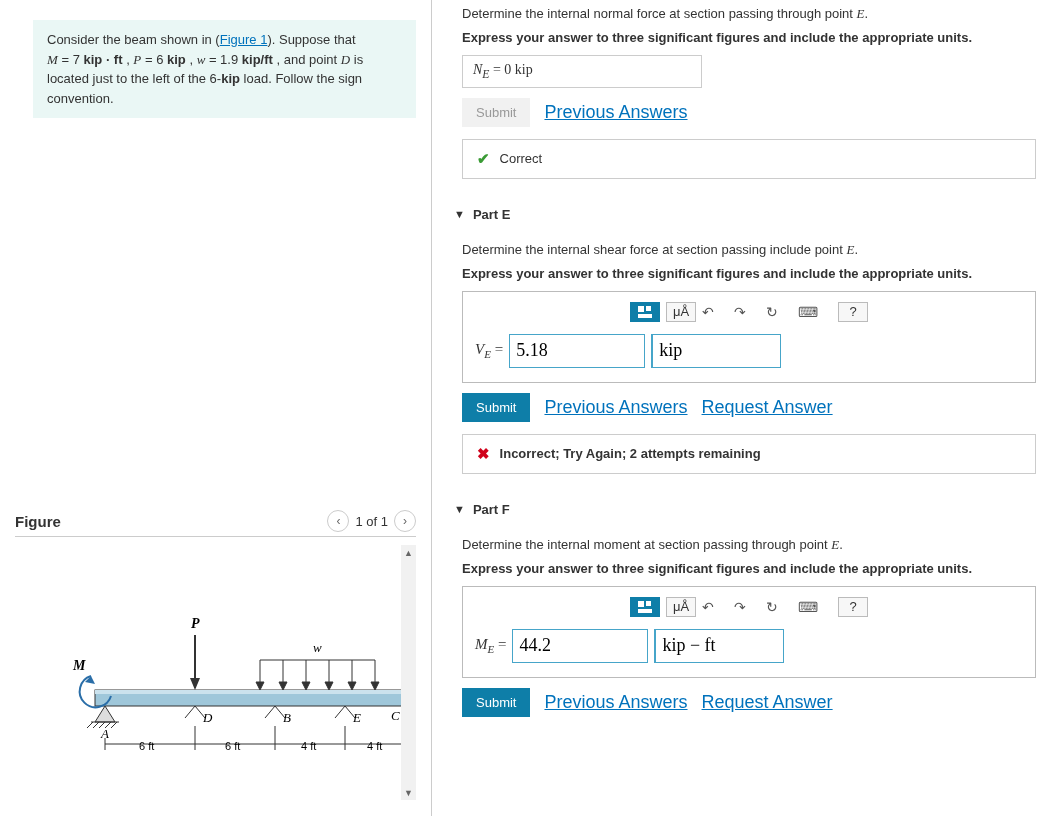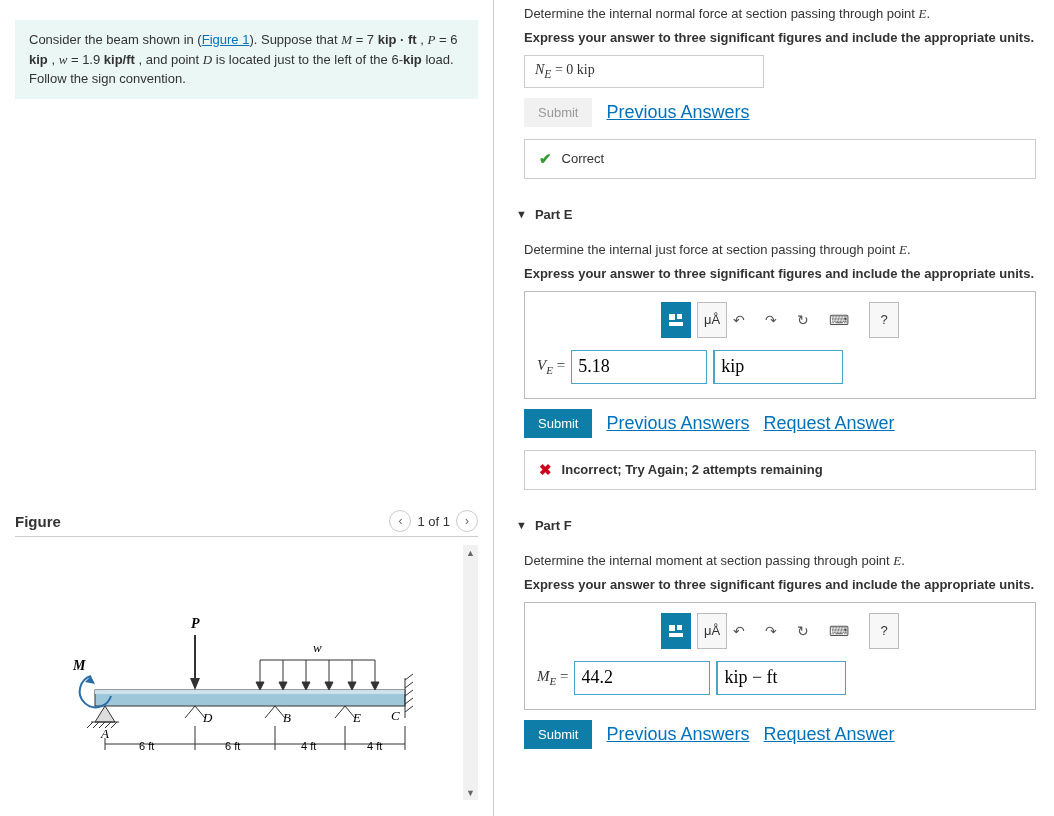--- a/index.html
+++ b/index.html
@@ -1,18 +1,18 @@
 <!DOCTYPE html>
 <html><head>
 <meta charset="utf-8">
 <style>
   * { box-sizing: border-box; margin: 0; padding: 0; }
   body { font-family: Arial, Helvetica, sans-serif; font-size: 13px; color: #333; background: #fff; }
   .layout { display: flex; width: 1054px; height: 816px; }
-  .left-pane { width: 494px; border-right: 1px solid #ccc; position: relative; padding: 20px 15px 0 15px; }
+  .left-pane { width: 432px; border-right: 1px solid #ccc; position: relative; padding: 20px 15px 0 33px; }
   .problem-box { background: #eaf7f5; padding: 10px 14px; line-height: 1.5; font-size: 13px; }
   .figure-link { color: #0072bc; text-decoration: underline; cursor: pointer; }
   .mono-it { font-family: "Times New Roman", serif; font-style: italic; }
   .problem-box strong { font-weight: bold; }
   .figure-section { position: absolute; left: 15px; right: 15px; bottom: 16px; }
   .figure-header { display: flex; align-items: center; justify-content: space-between; margin-bottom: 4px; }
   .figure-title { font-weight: bold; font-size: 15px; }
   .figure-nav { display: flex; align-items: center; gap: 6px; }
   .circ-btn { width: 22px; height: 22px; border: 1px solid #ccc; border-radius: 50%; background: #fff; display: flex; align-items: center; justify-content: center; font-size: 12px; color: #666; cursor: pointer; }
   .figure-divider { border-top: 1px solid #ccc; margin-bottom: 8px; }
@@ -34,21 +34,21 @@
   .link-blue { color: #0072bc; text-decoration: underline; font-size: 18px; cursor: pointer; }
   .feedback-box { border: 1px solid #ccc; padding: 10px 14px; display: flex; align-items: center; gap: 10px; font-size: 13px; min-width: 240px; }
   .feedback-box.wide { min-width: 380px; font-weight: bold; }
   .check-icon { color: #3a9b35; font-weight: bold; font-size: 15px; }
   .x-icon { color: #d0021b; font-weight: bold; font-size: 15px; }
   .part-header { display: flex; align-items: center; gap: 8px; margin: 22px 0 20px -8px; }
   .caret-down { color: #333; font-size: 11px; }
   .part-title { font-weight: bold; font-size: 13px; }
   .input-block { border: 1px solid #bbb; padding: 10px 12px 14px 12px; margin-bottom: 10px; }
   .toolbar { display: flex; align-items: center; justify-content: center; gap: 6px; margin-bottom: 12px; }
-  .tb-btn { border: 1px solid #bbb; background: #f7f7f7; width: 30px; height: 36px; display:flex; align-items:center; justify-content:center; font-size: 13px; cursor:pointer; }
+  .tb-btn { border: 1px solid #bbb; background: #f7f7f7; width: 30px; height: 20px; display:flex; align-items:center; justify-content:center; font-size: 13px; cursor:pointer; }
   .tb-btn.sq { background: #0e7ea8; color: #fff; border-color:#0e7ea8; width:30px; }
   .tb-btn-icon { font-size: 14px; color:#555; width:26px; border: none; background: none; }
   .input-row { display: flex; align-items: center; gap: 6px; }
   .input-label { font-family: "Times New Roman", serif; font-size: 15px; }
   .input-label sub { font-size: 11px; font-style: italic; }
   .big-input { border: 1px solid #46a5c9; height: 34px; font-size: 18px; padding: 2px 6px; font-family: "Times New Roman", serif; }
   .val-input { width: 136px; }
   .unit-input { width: 130px; border-left: 2px solid #46a5c9; }
   .beam-svg { position:absolute; left: 40px; top: 55px; }
   .point-e { font-family: "Times New Roman", serif; font-style: italic; }
@@ -172,21 +172,21 @@
         <span class="check-icon">✔</span>
         <span>Correct</span>
       </div>
     </div>
 
     <div class="part-header">
       <span class="caret-down">▼</span>
       <span class="part-title">Part E</span>
     </div>
     <div class="question-block">
-      <div class="prompt-line"><span>Determine the internal just force at section passing through point </span><span class="point-e">E</span><span>.</span></div>
+      <div class="prompt-line"><span>Determine the internal shear force at section passing include point </span><span class="point-e">E</span><span>.</span></div>
       <div class="prompt-bold">Express your answer to three significant figures and include the appropriate units.</div>
       <div class="input-block">
         <div class="toolbar">
           <span class="tb-btn sq">
               <svg width="16" height="14">
                 <rect x="1" y="1" width="6" height="6" fill="#fff"></rect>
                 <rect x="9" y="1" width="5" height="5" fill="#fff"></rect>
                 <rect x="1" y="9" width="14" height="4" fill="#fff"></rect>
               </svg>
             </span>

